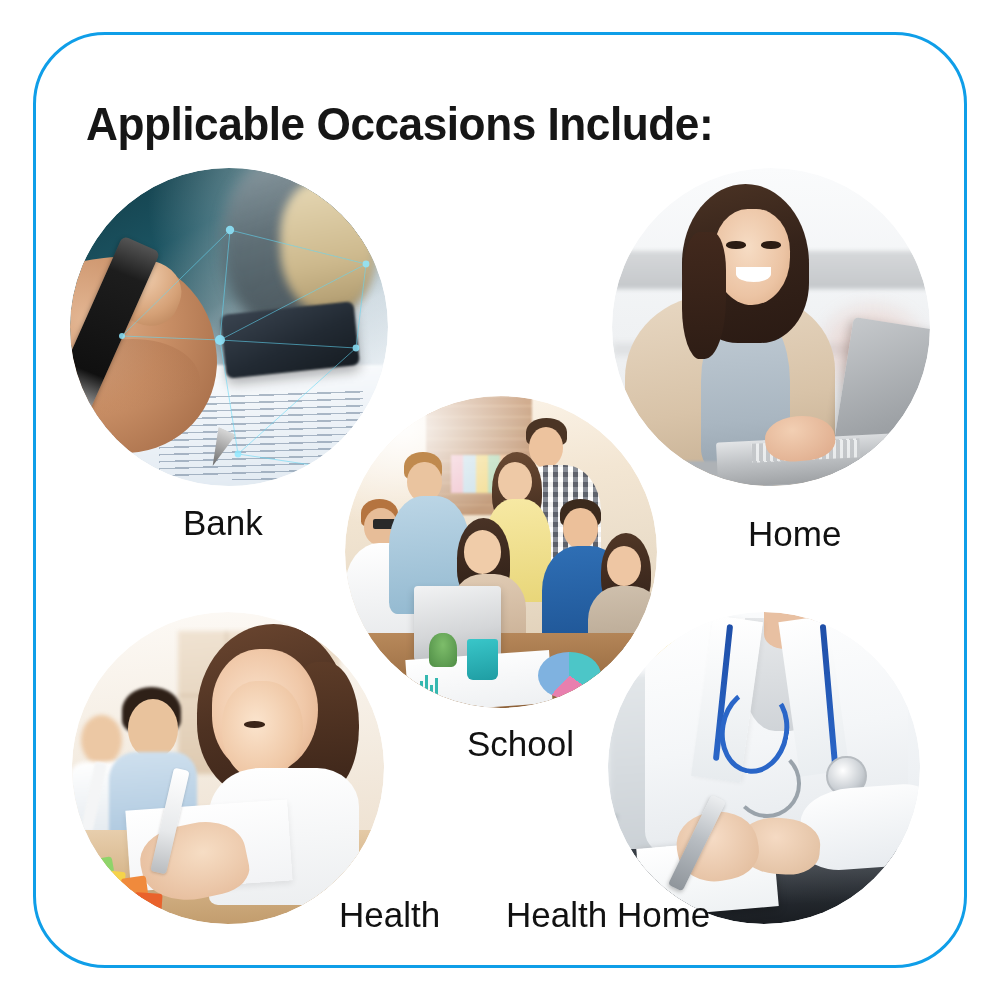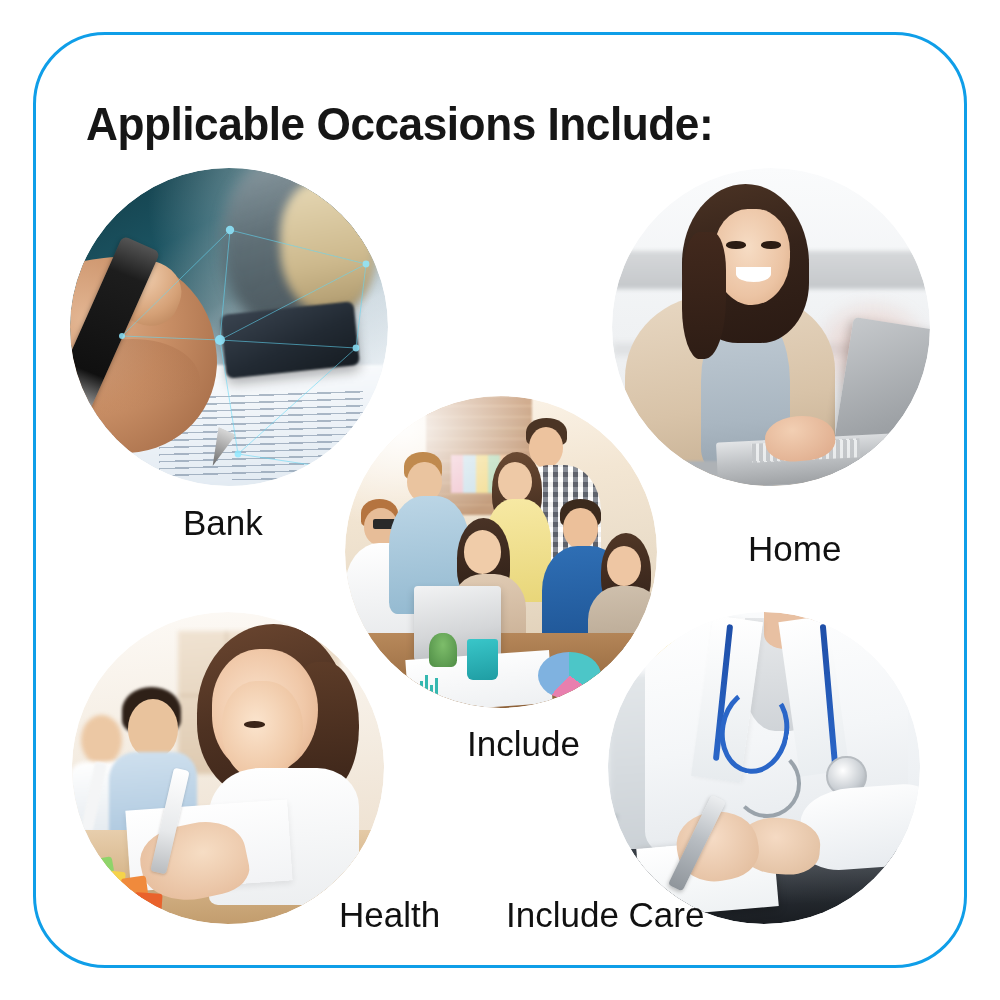--- a/index.html
+++ b/index.html
@@ -611,21 +611,21 @@
       <div class="home-eye-l"></div>
       <div class="home-eye-r"></div>
       <div class="home-smile"></div>
       <div class="home-desk"></div>
       <div class="home-laptop-screen"></div>
       <div class="home-laptop-base"></div>
       <div class="home-keys"></div>
       <div class="home-hand"></div>
     </div>
   </div>
-  <div class="label" style="left:748px; top:529px;">Home</div>
+  <div class="label" style="left:748px; top:514px;">Home</div>
 
   <div class="circle" id="c-office">
     <div class="photo">
       <div class="office-bg"></div>
       <div class="office-brick"></div>
       <div class="office-notes"></div>
       <div class="office-light"></div>
 
       <div class="o1hair"></div>
       <div class="p-head o1h"></div>
@@ -658,21 +658,21 @@
 
       <div class="office-table"></div>
       <div class="office-laptop"></div>
       <div class="office-docs"></div>
       <div class="office-bars"></div>
       <div class="office-pie"></div>
       <div class="office-cup"></div>
       <div class="office-plant"></div>
     </div>
   </div>
-  <div class="label" style="left:467px; top:724px;">Include</div>
+  <div class="label" style="left:467px; top:724px;">School</div>
 
   <div class="circle" id="c-school">
     <div class="photo">
       <div class="school-bg"></div>
       <div class="school-shelf"></div>
       <div class="school-toy"></div>
       <div class="school-kid2-head"></div>
       <div class="school-kid2-body"></div>
       <div class="school-pen2"></div>
       <div class="school-boy-hair"></div>
@@ -714,15 +714,15 @@
       <div class="hc-stetho-loop"></div>
       <div class="hc-stetho-tube"></div>
       <div class="hc-chest"></div>
       <div class="hc-sleeve"></div>
       <div class="hc-paper"></div>
       <div class="hc-hand-r"></div>
       <div class="hc-hand-w"></div>
       <div class="hc-pen"></div>
     </div>
   </div>
-  <div class="label" style="left:506px; top:895px;">Include Care</div>
+  <div class="label" style="left:506px; top:895px;">Health Home</div>
 
 </div>
 
 </body></html>

